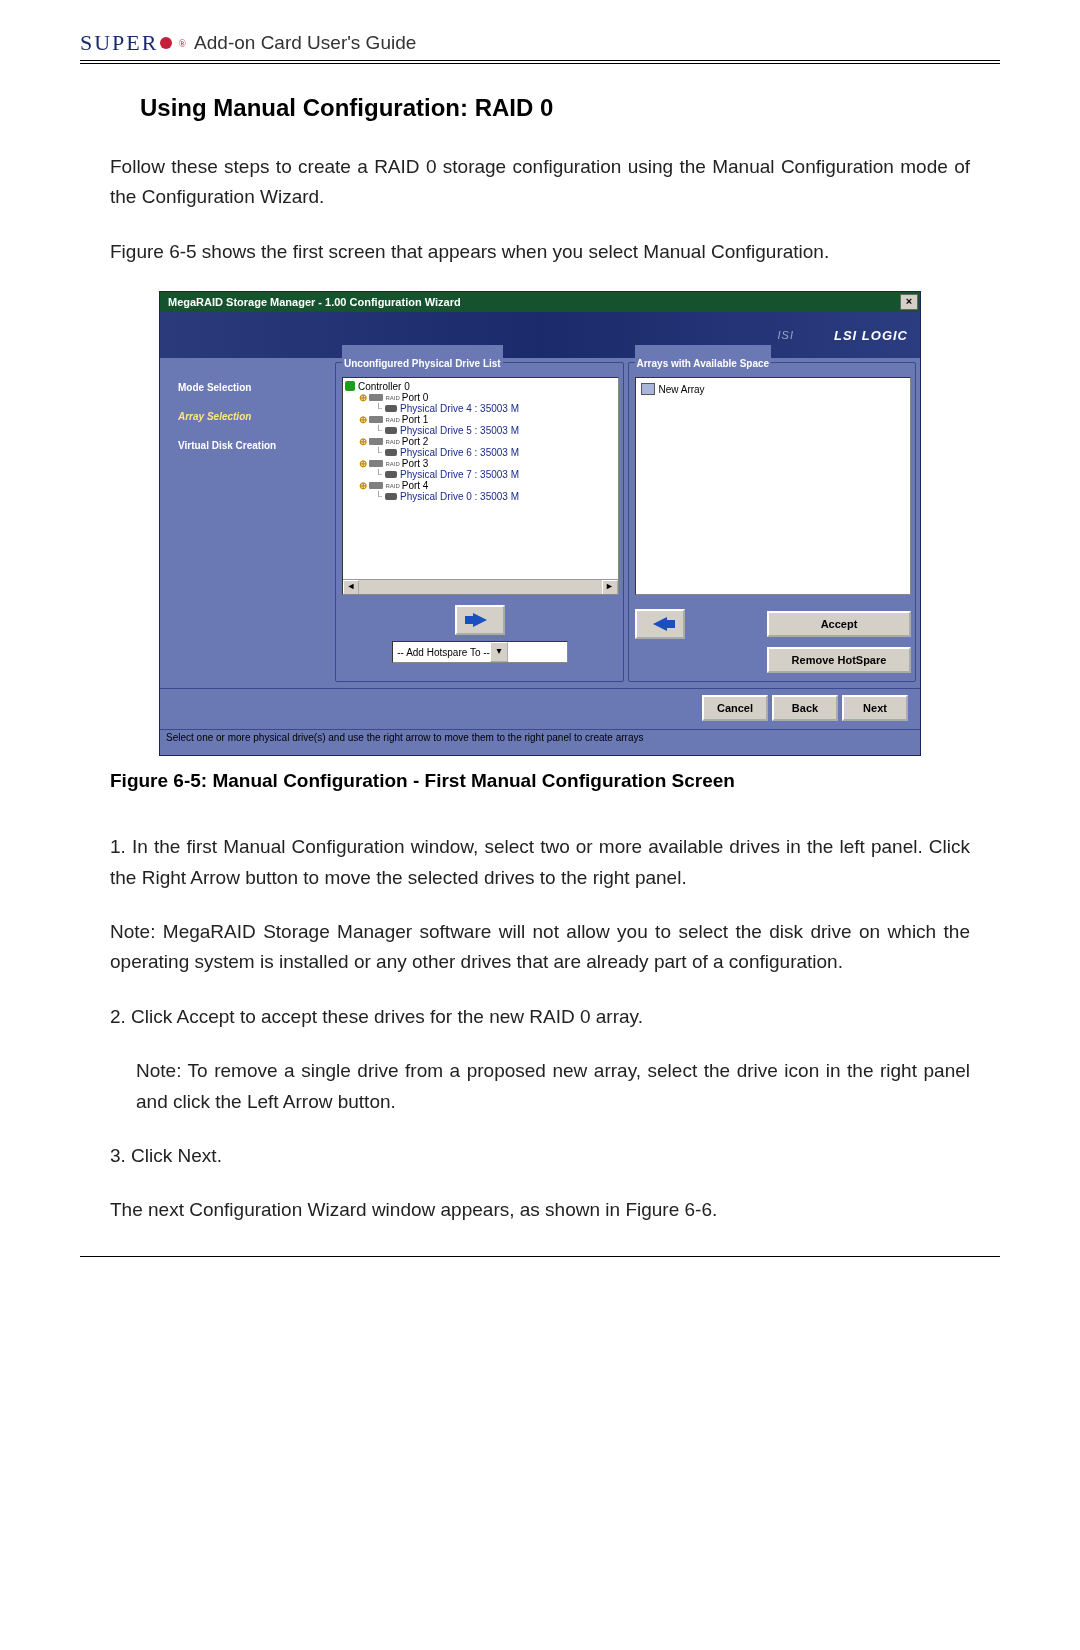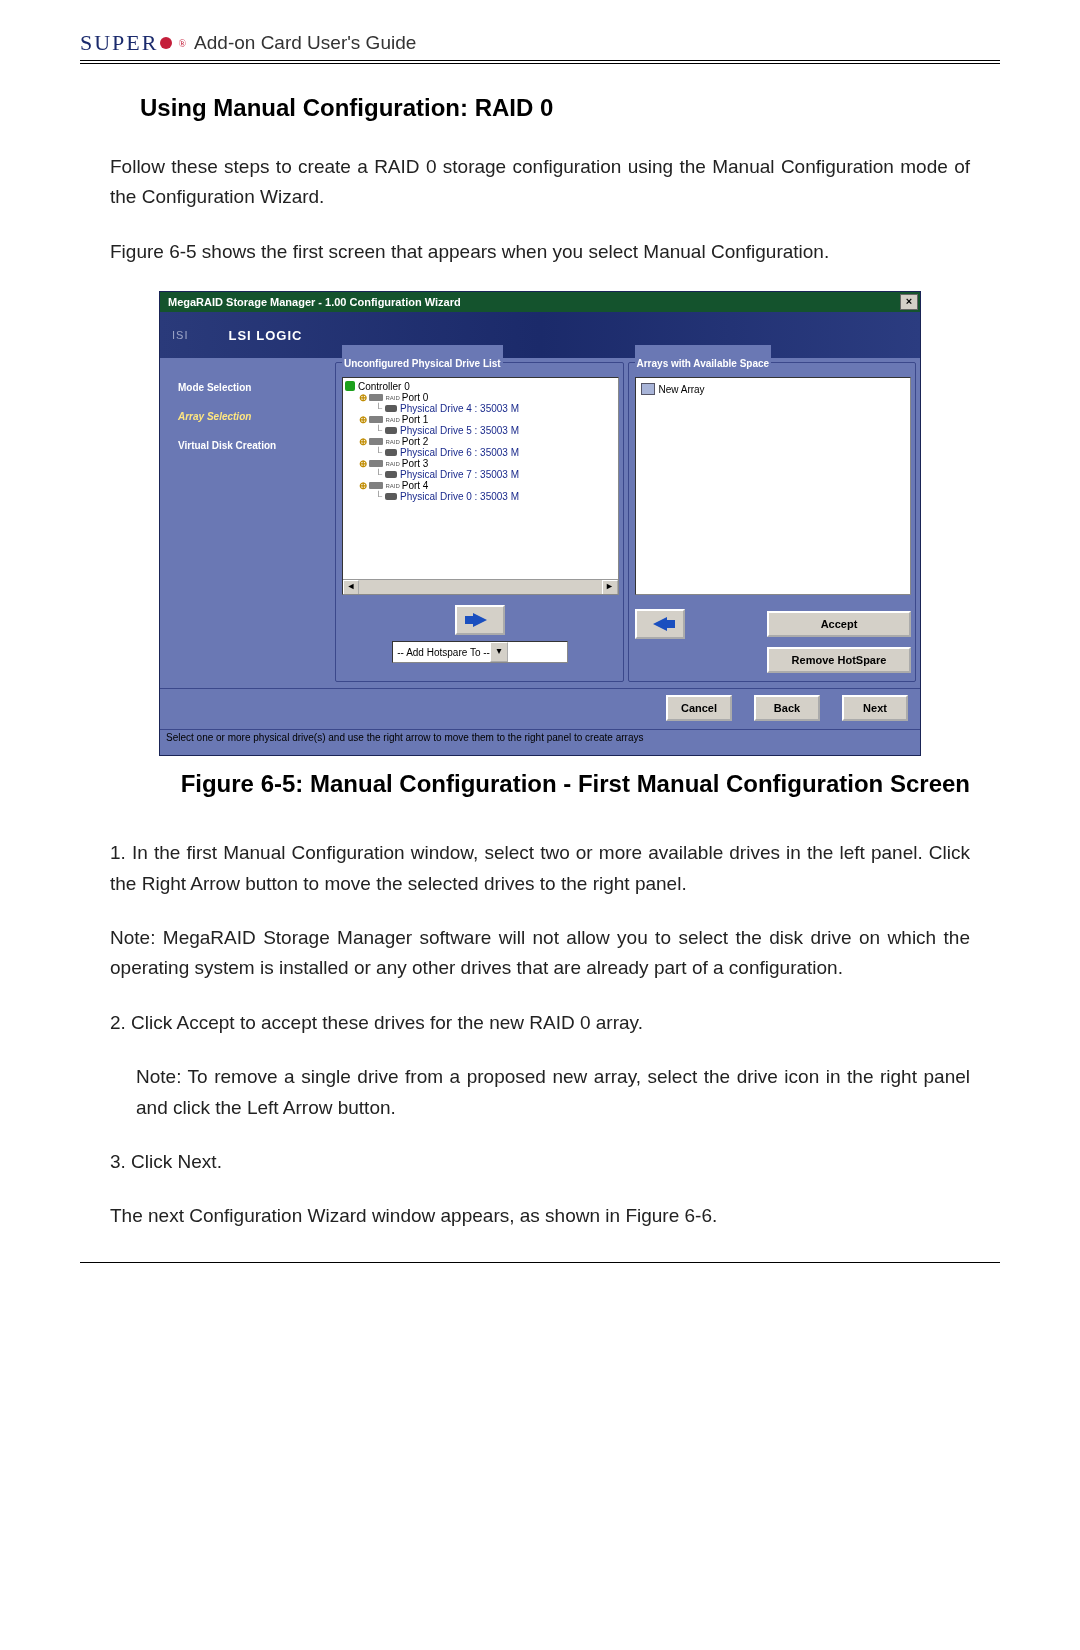--- a/index.html
+++ b/index.html
@@ -61,23 +61,23 @@
     font-size: 19px;
     line-height: 1.6;
     text-align: justify;
     margin: 0 0 24px 0;
     color: #222;
   }
   p.body.indent {
     padding-left: 26px;
   }
   .figure-caption {
-    text-align: right;
-    font-weight: bold;
-    font-size: 24px;
+    text-align: left;
+    font-weight: bold;
+    font-size: 19px;
     margin: 14px 0 40px 0;
   }
   .page-footer-rule {
     border-top: 1px solid #000;
     margin-top: 30px;
   }
   .page-num {
     text-align: center;
     font-size: 18px;
     padding-top: 10px;
@@ -113,24 +113,25 @@
     line-height: 12px;
     font-weight: bold;
     cursor: pointer;
   }
   .ss-banner {
     height: 46px;
     background: linear-gradient(90deg, #2a3a7a 0%, #1b2a6a 50%, #2b3c80 100%);
     color: #e6e9f7;
     display: flex;
     align-items: center;
-    justify-content: flex-start;
+    justify-content: flex-end;
     padding: 0 12px;
     font-size: 11px;
     letter-spacing: 1px;
+    font-style: italic;
   }
   .ss-banner .lsi {
     font-weight: bold;
     font-size: 13px;
     color: #fff;
   }
   .ss-main {
     display: flex;
     background: #6a78b4;
     padding: 4px 4px 6px 4px;
@@ -234,21 +235,21 @@
     background:#d4d0c8;
     border:2px outset #fff;
     font-size:11px;font-weight:bold;
     display:flex;align-items:center;justify-content:center;
     margin-left:auto;
   }
   .ss-bottom-bar {
     background:#6a78b4;
     display:flex;
     justify-content:flex-end;
-    gap:22px;
+    gap:4px;
     padding:6px 12px 8px 12px;
     border-top:1px solid #3b488b;
   }
   .std-btn {
     width:62px;height:22px;
     background:#d4d0c8;border:2px outset #fff;
     font-size:11px;font-weight:bold;
     display:flex;align-items:center;justify-content:center;
   }
   .ss-status {

